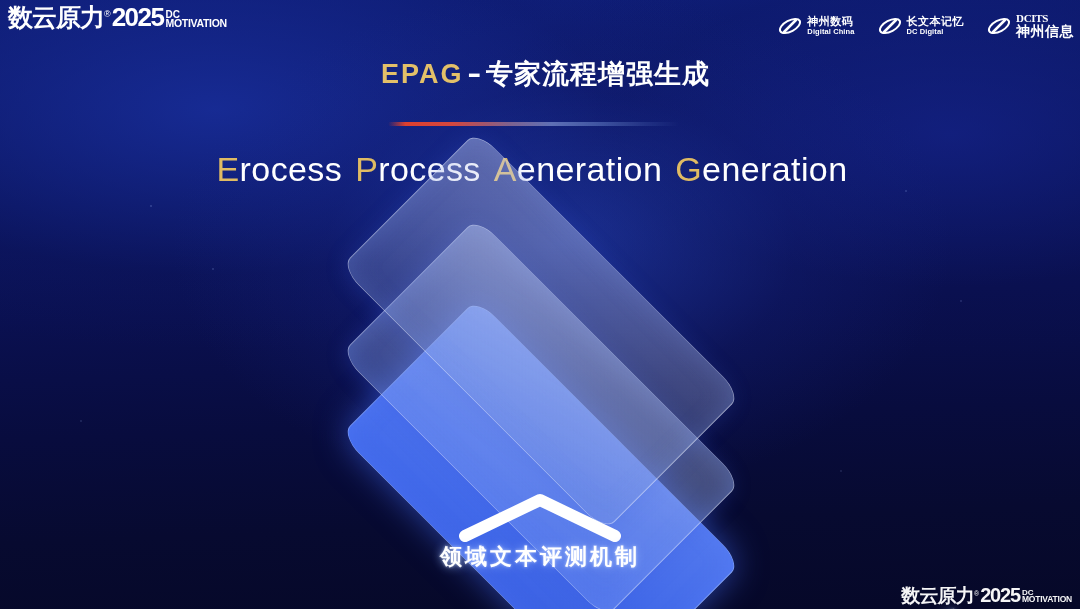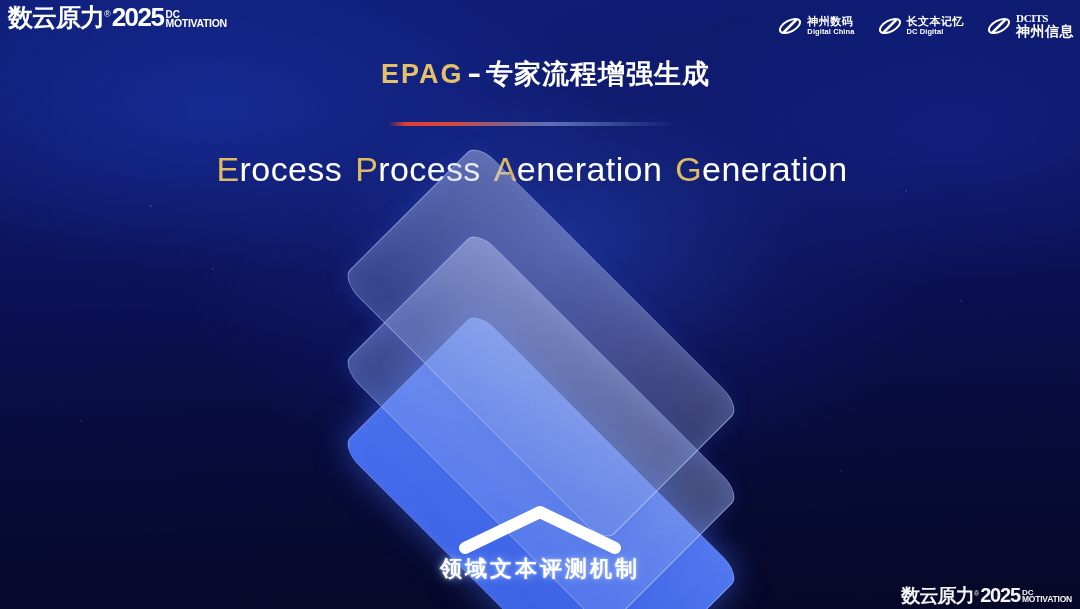--- a/index.html
+++ b/index.html
@@ -163,21 +163,21 @@
   }
   .subtitle .cap { color: #e0bb63; }
   .subtitle .rest { color: #ffffff; }
   .subtitle .w { margin-right: 13px; }
   .subtitle .w:last-child { margin-right: 16px; }
 
   
   .stack {
     position: absolute;
     left: 282px;
-    top: 228px;
+    top: 216px;
     width: 516px;
     height: 360px;
   }
   .layer {
     position: absolute;
     left: 50%;
     width: 372px;
     height: 372px;
     margin-left: -186px;
     border-radius: 26px;

